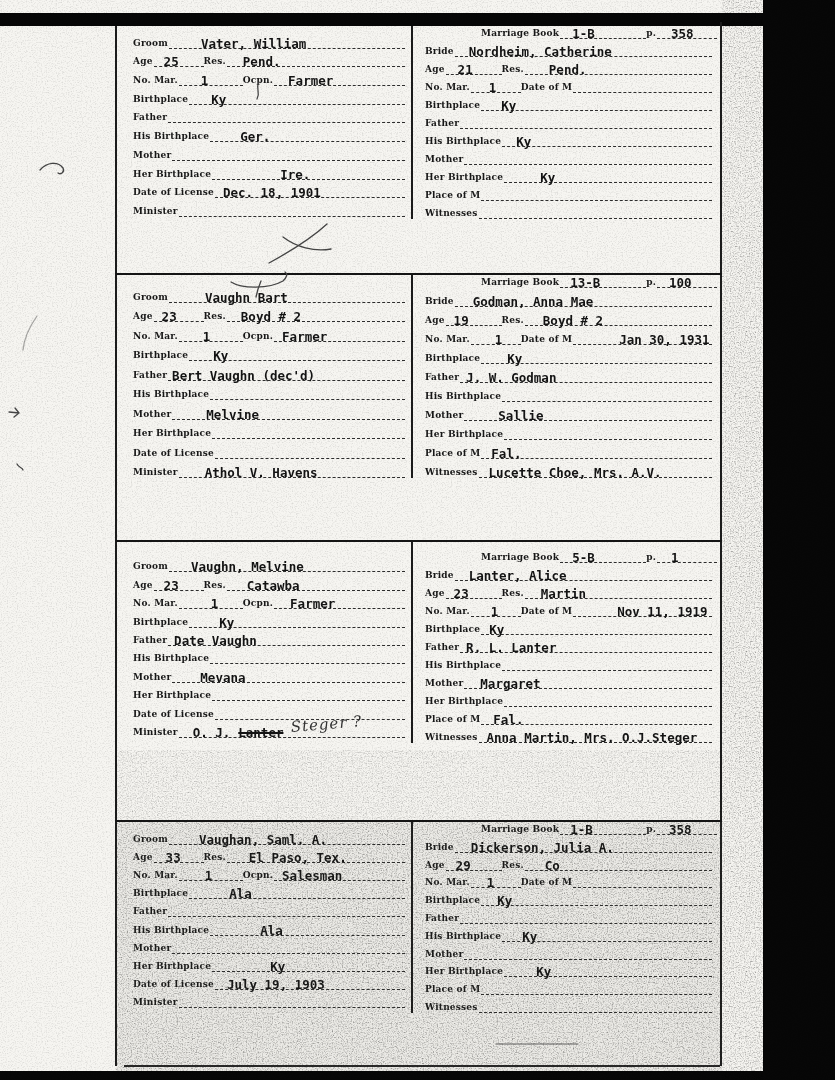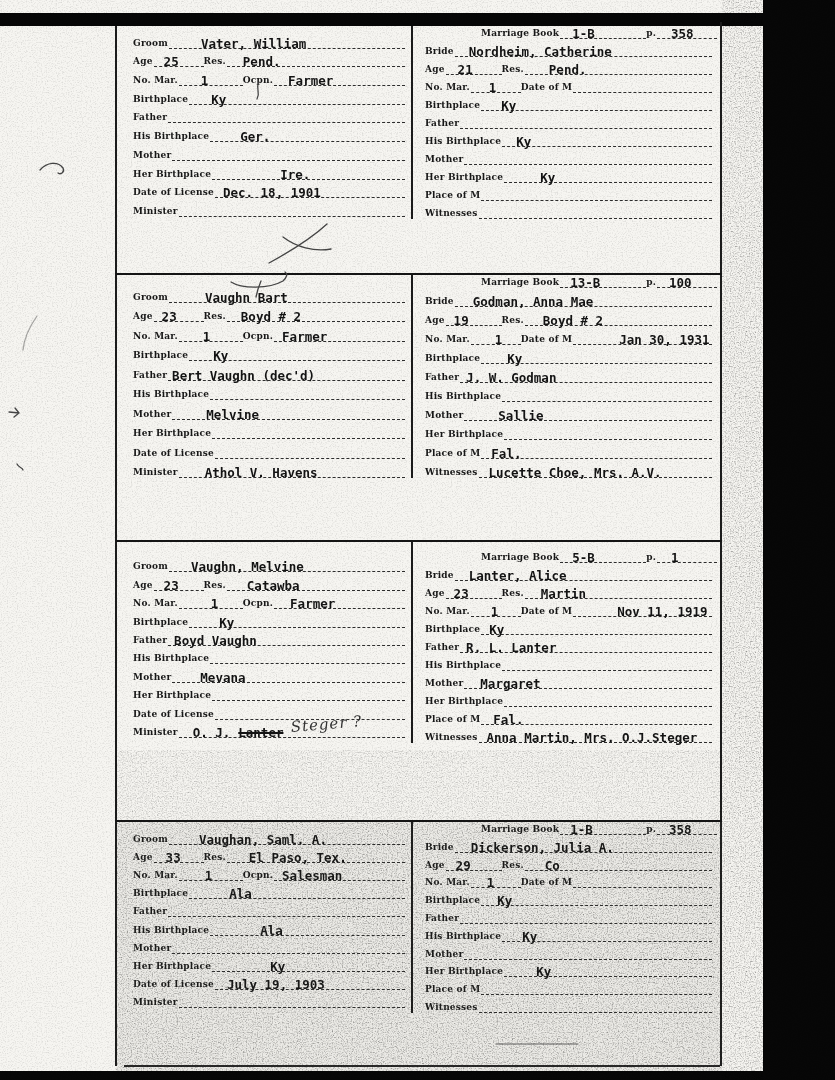--- a/index.html
+++ b/index.html
@@ -395,21 +395,21 @@
         </div>
       <div class="r">
           <b class="lbl">Birthplace</b>
           <i class="fill">
             <u class="val" style="padding-left:30px">Ky</u>
           </i>
         </div>
       <div class="r">
           <b class="lbl">Father</b>
           <i class="fill">
-            <u class="val" style="padding-left:6px">Boyd Vaughn</u>
+            <u class="val" style="padding-left:6px">Date Vaughn</u>
           </i>
         </div>
       <div class="r">
           <b class="lbl">His Birthplace</b>
           <i class="fill">
             <u class="val"></u>
           </i>
         </div>
       <div class="r">
           <b class="lbl">Mother</b>

